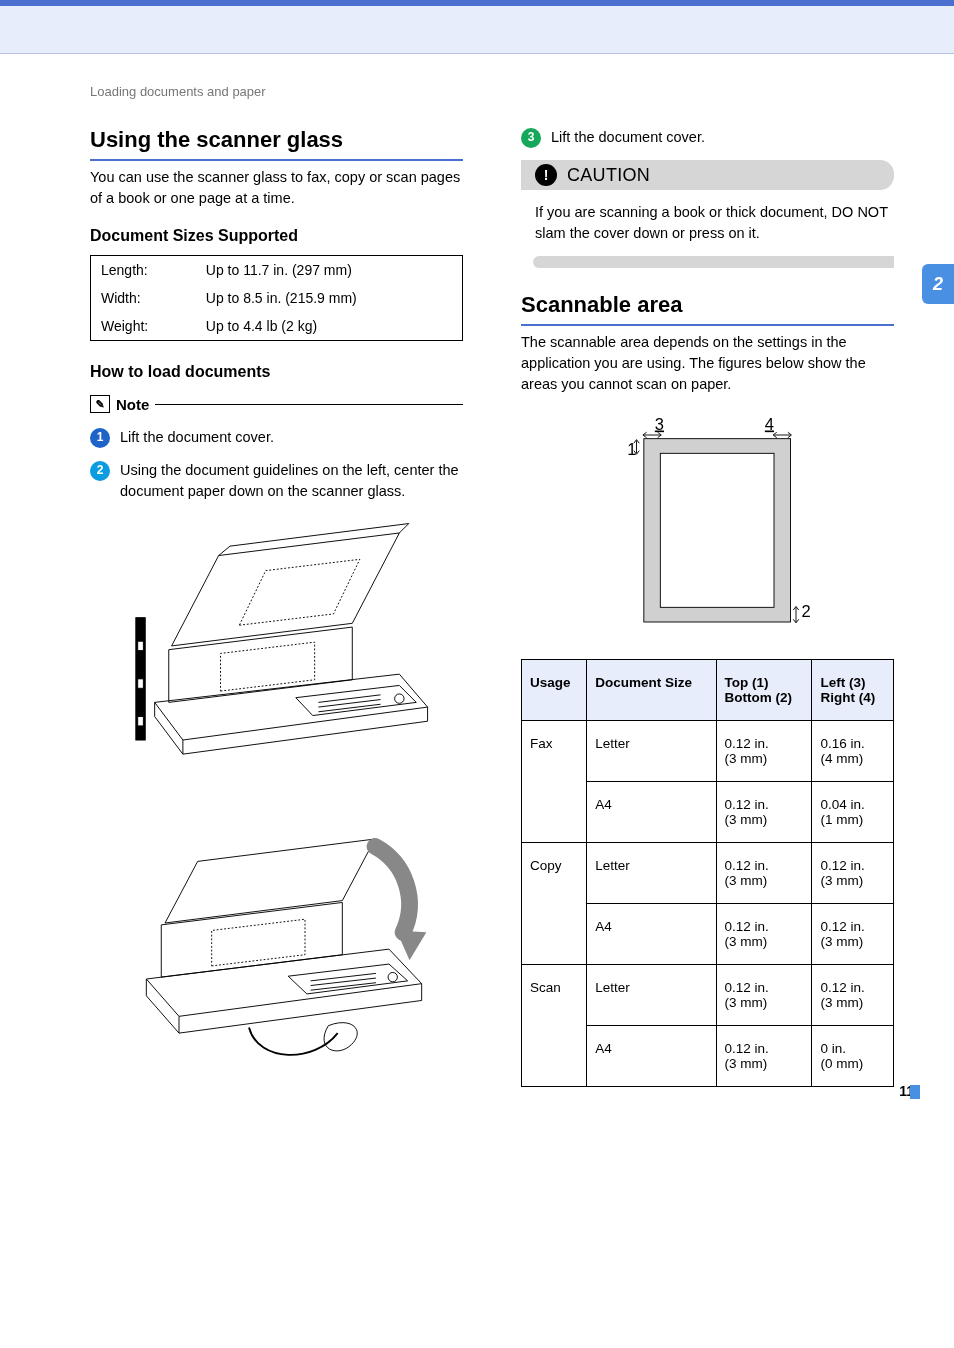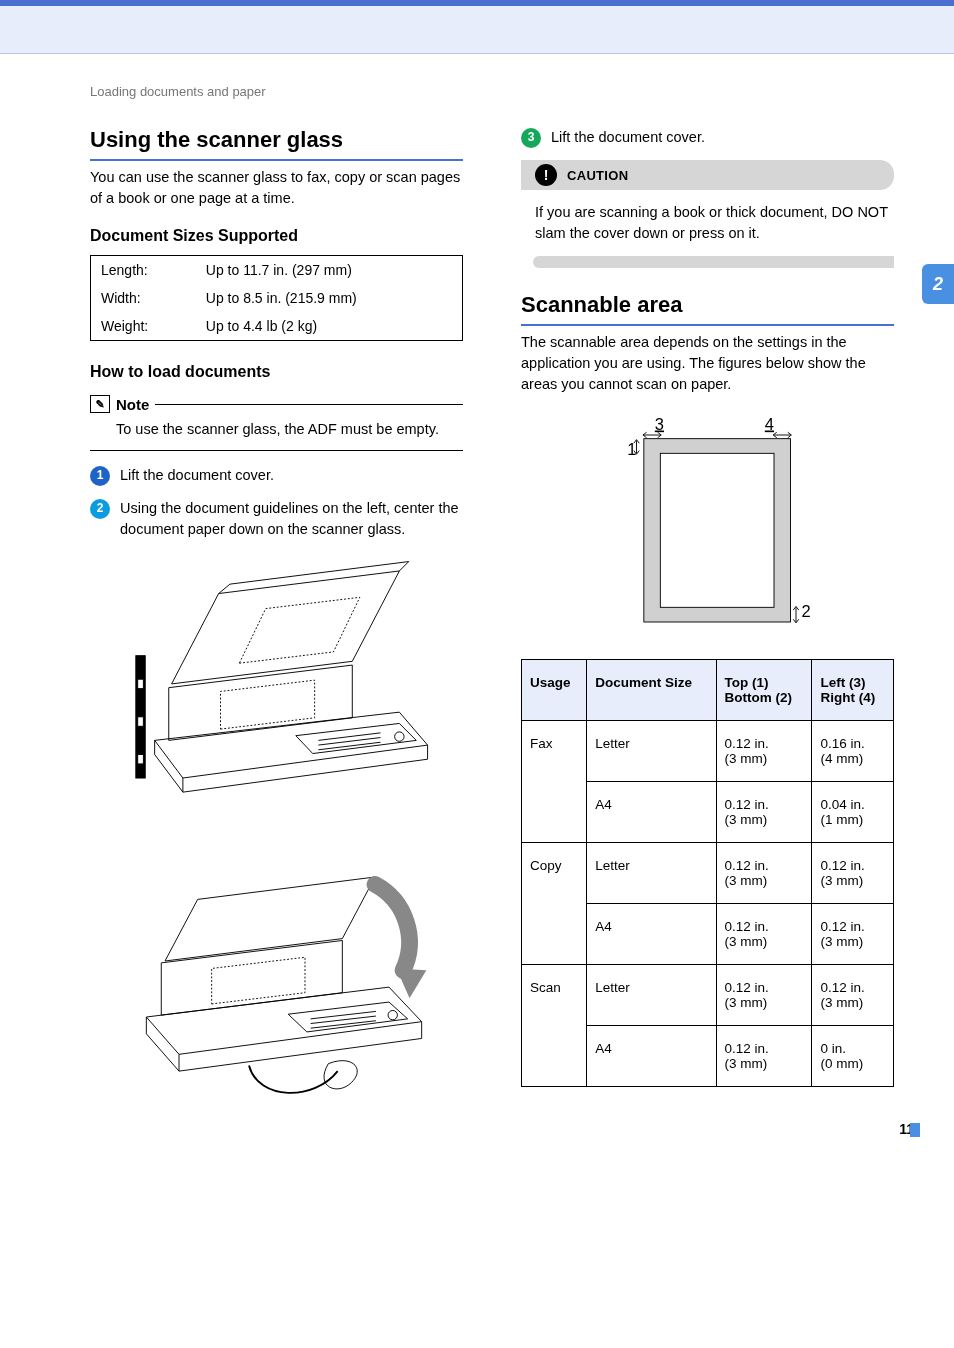--- a/index.html
+++ b/index.html
@@ -37,21 +37,21 @@
 
   .caution-bar {
     display:flex; align-items:center; gap:10px;
     background:#d6d6d6; border-radius: 0 14px 14px 0; padding:4px 14px;
     margin: 10px 0 10px 0;
   }
   .caution-bar .excl {
     width:22px; height:22px; border-radius:50%; background:#000; color:#fff;
     font-weight:bold; display:flex; align-items:center; justify-content:center; font-size:14px;
   }
-  .caution-bar .lbl { font-weight:bold; font-size:13px; letter-spacing:.3px; }
+  .caution-bar .lbl { font-weight:normal; font-size:18px; letter-spacing:.3px; }
   .caution-end { height:12px; background:#d6d6d6; border-radius:14px 0 0 14px; margin:12px 0 24px 12px; }
   .caution-text { font-size:14.5px; line-height:1.45; padding: 2px 6px 0 14px; }
 
   .scan-diagram { width: 260px; margin: 0 auto 22px auto; }
 
   table.area { width:100%; border-collapse: collapse; font-size:13.5px; }
   table.area th, table.area td { border:1px solid #000; padding:15px 8px; text-align:left; vertical-align:top; }
   table.area th { background:#e7edfb; font-weight:bold; }
   table.area .sub { display:block; }
 
@@ -108,21 +108,20 @@
         </table>
 
       <h3 class="sub" style="margin-top:22px;">How to load documents</h3>
 
       <div class="note-block">
         <div class="note-head">
           <span class="note-icon">✎</span>
           <span>Note</span>
           <span class="line"></span>
         </div>
-        <div class="note-body">To use the scanner glass, the ADF must be empty.</div>
       </div>
 
       <div class="steps">
         <div class="step">
           <div class="num">1</div>
           <div>Lift the document cover.</div>
         </div>
         <div class="step">
           <div class="num n2">2</div>
           <div>Using the document guidelines on the left, center the document paper down on the scanner glass.</div>

